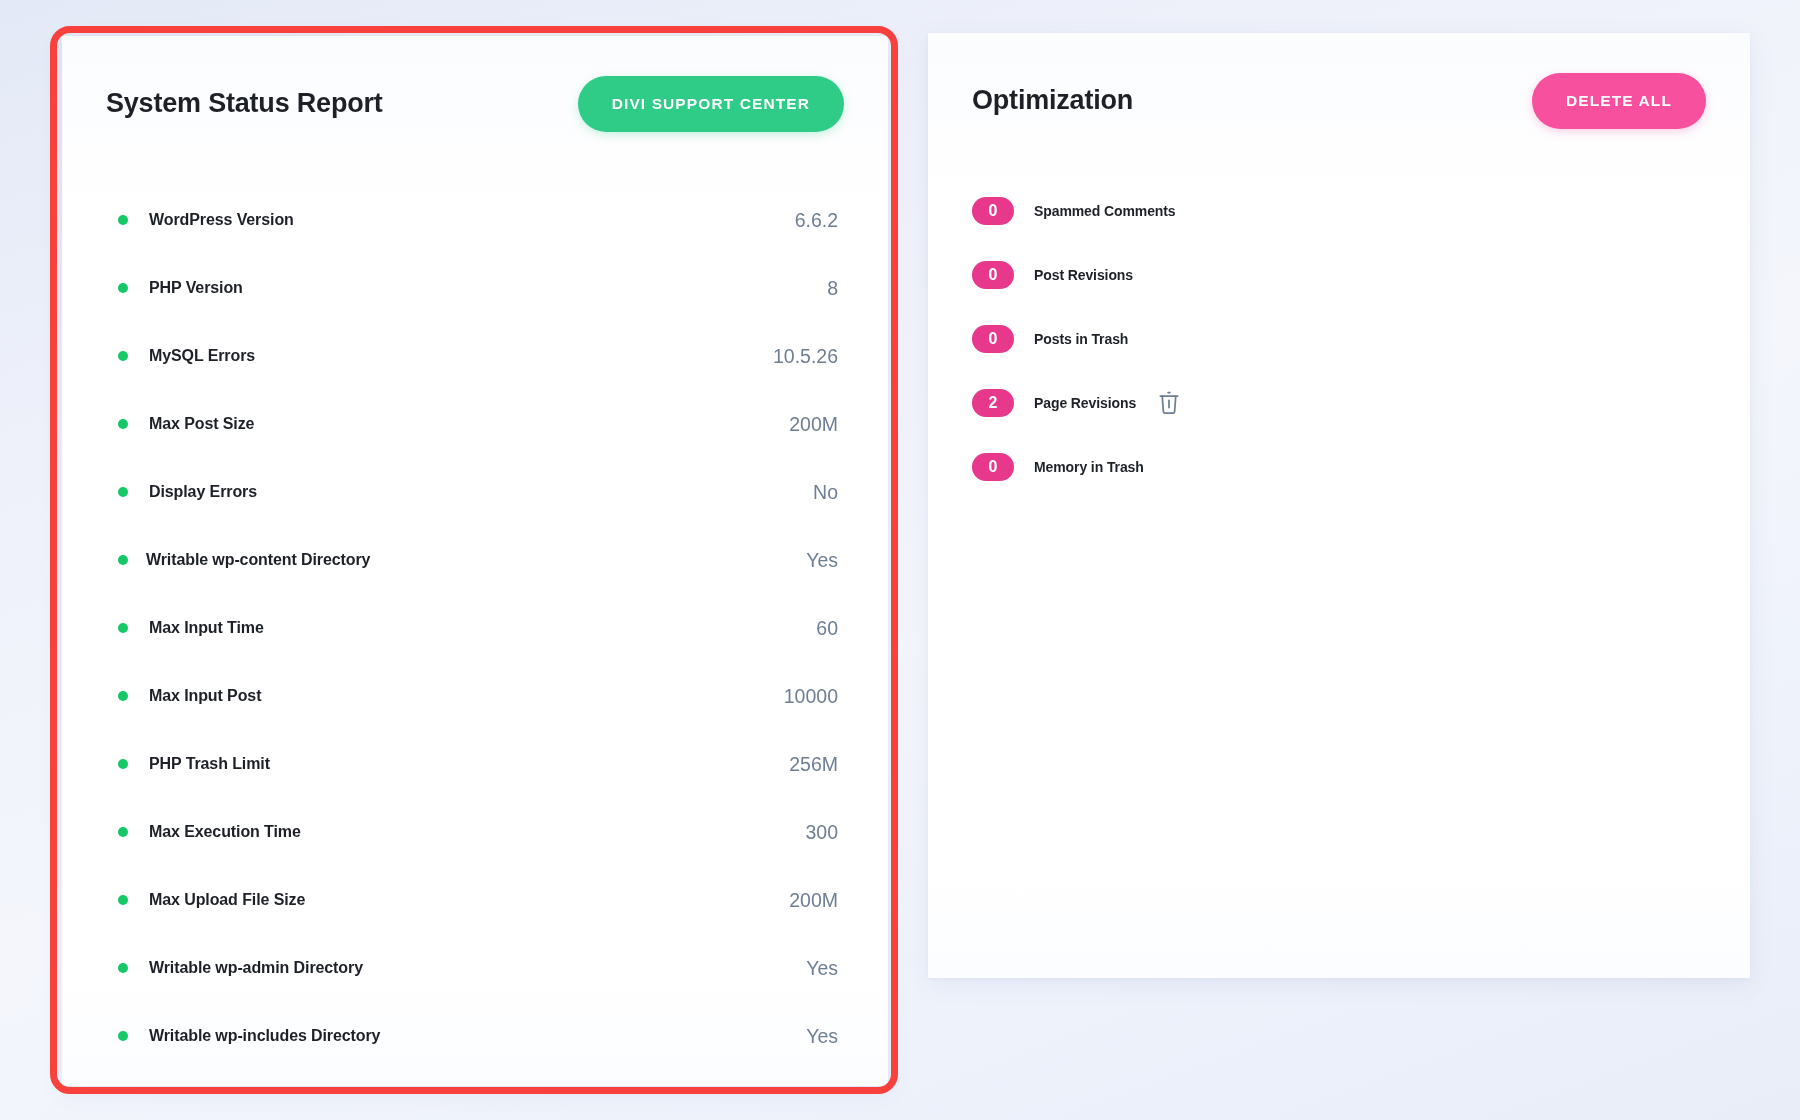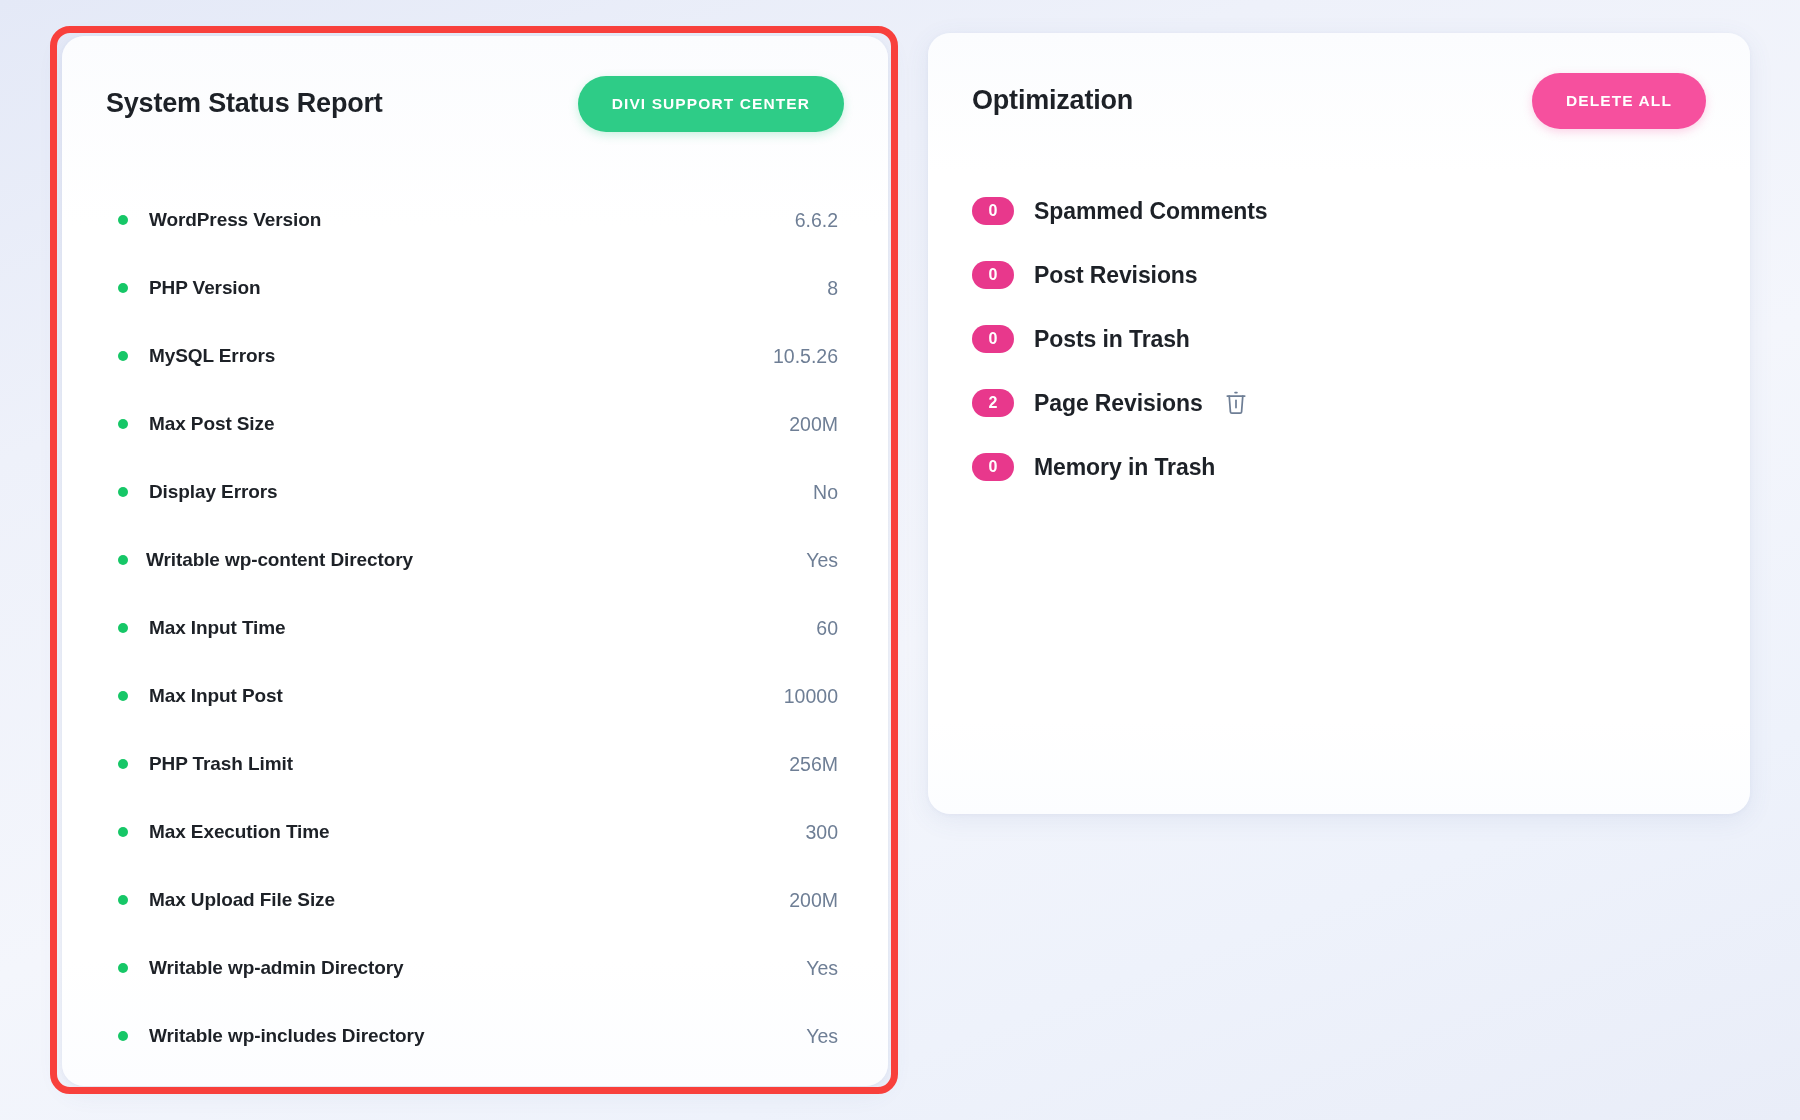--- a/index.html
+++ b/index.html
@@ -21,36 +21,36 @@
     position: absolute;
     left: 0; top: 0;
     width: 1800px;
     height: 1120px;
   }
 
   
   .card {
     position: absolute;
     background: linear-gradient(180deg, #fbfcfe 0%, #ffffff 18%, #ffffff 88%, #fcfdff 100%);
-    border-radius: 22px;
+    border-radius: 2px;
     box-shadow: 0 6px 26px rgba(80,100,150,0.09), 0 1px 4px rgba(80,100,150,0.05);
   }
 
   #card-system {
     left: 62px;
     top: 36px;
     width: 826px;
     height: 1050px;
   }
 
   #card-optimization {
     left: 928px;
     top: 33px;
     width: 822px;
-    height: 781px;
+    height: 945px;
   }
 
   
   .highlight-ring {
     position: absolute;
     left: 50px;
     top: 26px;
     width: 848px;
     height: 1068px;
     border: 7px solid #f8403c;
@@ -125,21 +125,21 @@
     width: 10px;
     height: 10px;
     border-radius: 50%;
     background: #16c767;
     flex: 0 0 auto;
     margin-left: 12px;
   }
 
   .status-label {
     margin-left: 21px;
-    font-size: 19px;
+    font-size: 16px;
     font-weight: bold;
     color: #1d2127;
     letter-spacing: -0.1px;
   }
 
   .status-row.indented .status-label {
     margin-left: 18px;
   }
 
   .status-value {
@@ -174,21 +174,21 @@
     font-size: 16px;
     font-weight: bold;
     display: flex;
     align-items: center;
     justify-content: center;
     flex: 0 0 auto;
   }
 
   .opt-label {
     margin-left: 20px;
-    font-size: 23px;
+    font-size: 14px;
     font-weight: bold;
     color: #1d2127;
     letter-spacing: -0.1px;
   }
 
   .trash-icon {
     margin-left: 22px;
     width: 22px;
     height: 24px;
     display: flex;

